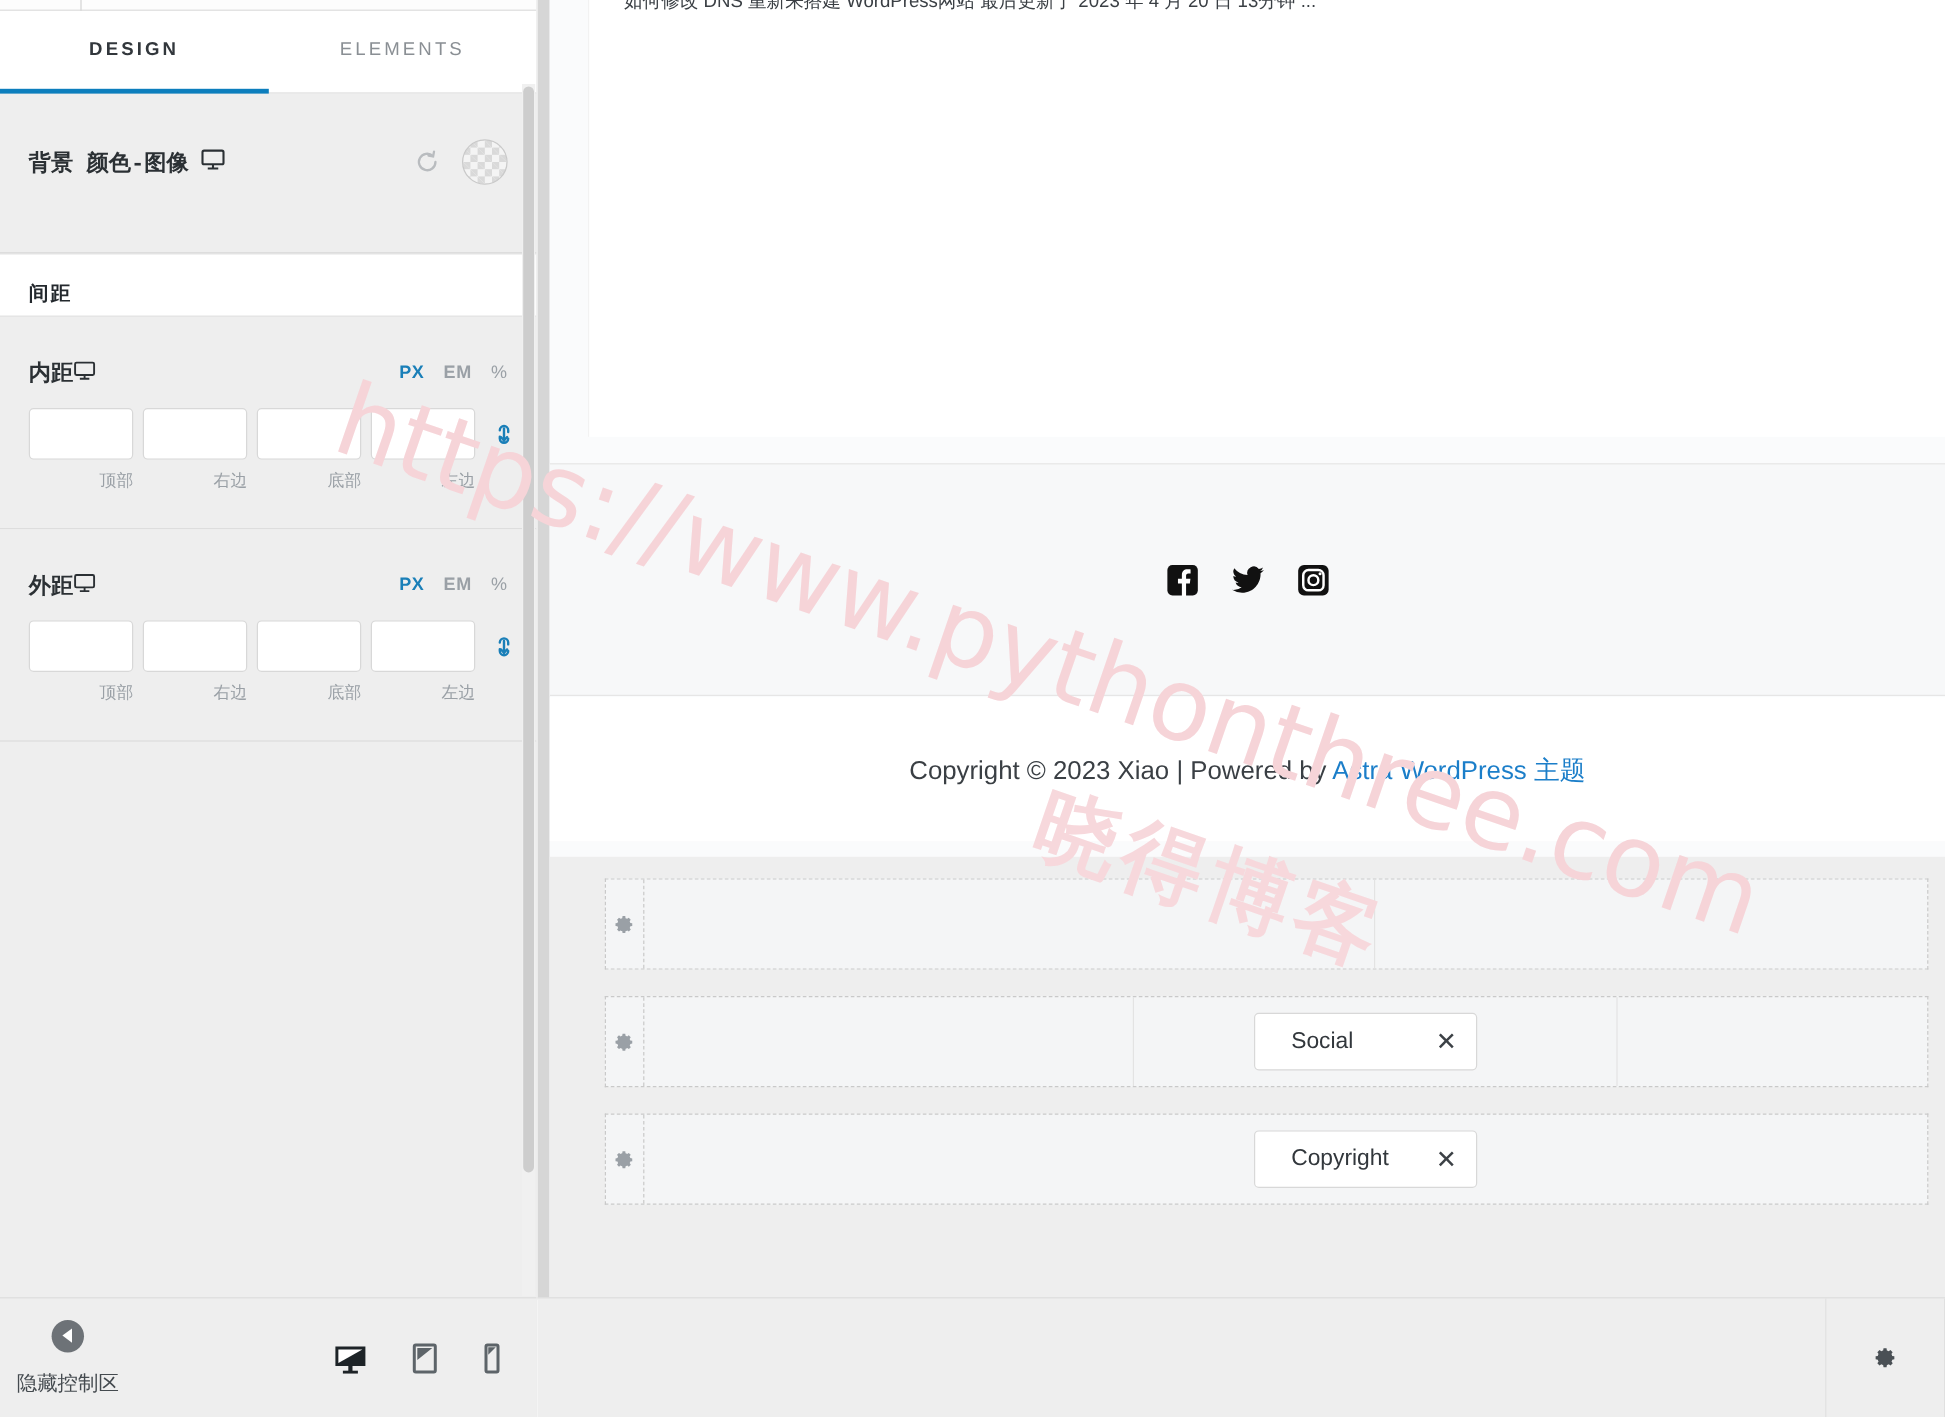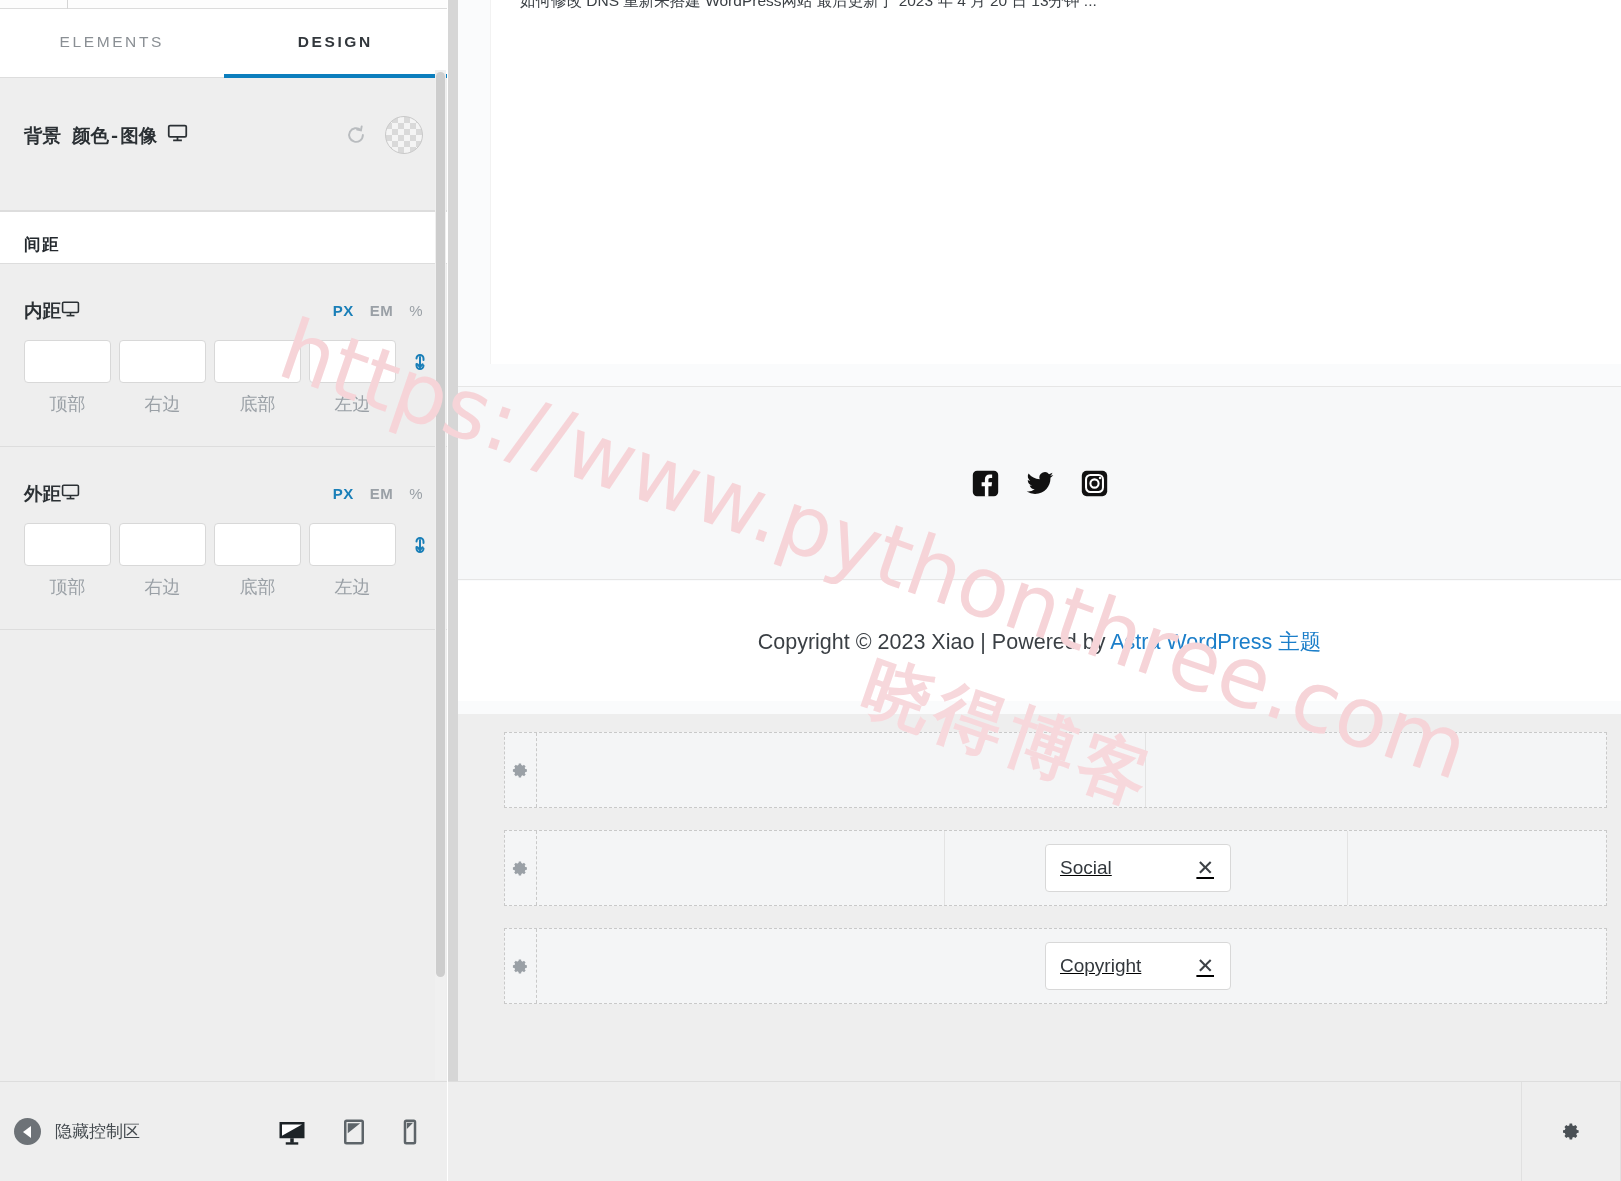--- a/index.html
+++ b/index.html
@@ -111,22 +111,22 @@
   .unit.pct { font-weight: 400; }
   .inputs-row { display: flex; align-items: flex-start; gap: 8px; }
   .inp-wrap { width: 87px; }
   .inp {
     width: 87px; height: 43px; background: #ffffff;
     border: 1px solid #d8d8d8; border-radius: 4px;
     font-size: 15px; color: #32373c; padding: 0 9px;
     font-family: "Liberation Sans", sans-serif;
   }
   .inp-label {
-    display: block; text-align: center; margin-top: 9px;
-    font-size: 18px; color: #9aa0a6;
+    display: block; text-align: right; margin-top: 9px;
+    font-size: 14px; color: #9aa0a6;
   }
   .link-btn {
     width: 26px; height: 43px; display: flex; align-items: center;
     justify-content: center; margin-left: 6px; cursor: pointer;
   }
 
   
   .dev { display: inline-block; vertical-align: middle; }
 
   
@@ -142,20 +142,21 @@
 
   
   #sidebar-footer {
     position: absolute; left: 0; bottom: 0; width: 447px; height: 100px;
     background: #eeeeee; border-top: 1px solid #dddddd;
     display: flex; align-items: center;
   }
   .hide-btn {
     display: flex; align-items: center; gap: 14px; padding-left: 14px;
     cursor: pointer;
+    flex-direction: column;
   }
   .collapse-circle {
     width: 27px; height: 27px; border-radius: 50%; background: #6d7277;
     display: flex; align-items: center; justify-content: center;
   }
   .collapse-circle .tri {
     width: 0; height: 0;
     border-top: 6px solid transparent; border-bottom: 6px solid transparent;
     border-right: 8px solid #ffffff; margin-right: 2px;
   }
@@ -218,21 +219,21 @@
     border-right: 1px dashed #c9c9c9; cursor: pointer;
   }
   .wrow-body { flex: 1; position: relative; display: flex; align-items: center; }
   .wcol-div {
     position: absolute; top: 0; bottom: 0; width: 1px; background: #e3e3e3;
   }
   .chip {
     position: absolute; height: 48px; background: #ffffff;
     border: 1px solid #d8d8d8; border-radius: 4px;
     display: flex; align-items: center; justify-content: space-between;
-    padding: 0 16px 0 14px; min-width: 186px; cursor: pointer; text-decoration: underline;
+    padding: 0 16px 0 30px; min-width: 186px; cursor: pointer;
   }
   .chip-label { font-size: 19px; color: #32373c; }
   .chip-x { font-size: 21px; color: #3c4146; margin-left: 26px; cursor: pointer; }
 
   
   #bottombar {
     position: absolute; left: 448px; bottom: 0; width: 1173px; height: 100px;
     background: #eeeeee; border-top: 1px solid #dddddd;
     display: flex; align-items: center; justify-content: flex-end;
   }
@@ -267,25 +268,25 @@
 <div id="app">
 
   <div id="sidebar">
     <div id="sidebar-scroll">
 
       <div class="top-sliver">
         <div class="notch"></div>
       </div>
 
       <div class="tabs">
+        <div class="tab active">
+          <span>DESIGN</span>
+        </div>
         <div class="tab">
           <span>ELEMENTS</span>
-        </div>
-        <div class="tab active">
-          <span>DESIGN</span>
         </div>
       </div>
 
       <div class="section">
         <div class="bg-block">
           <div class="bg-row">
             <div class="bg-label">
               <span>背景 颜色-图像</span>
               <span class="dev">
                 <svg width="21" height="21" viewBox="0 0 24 24" fill="none" stroke="#2b3034" stroke-width="2">

